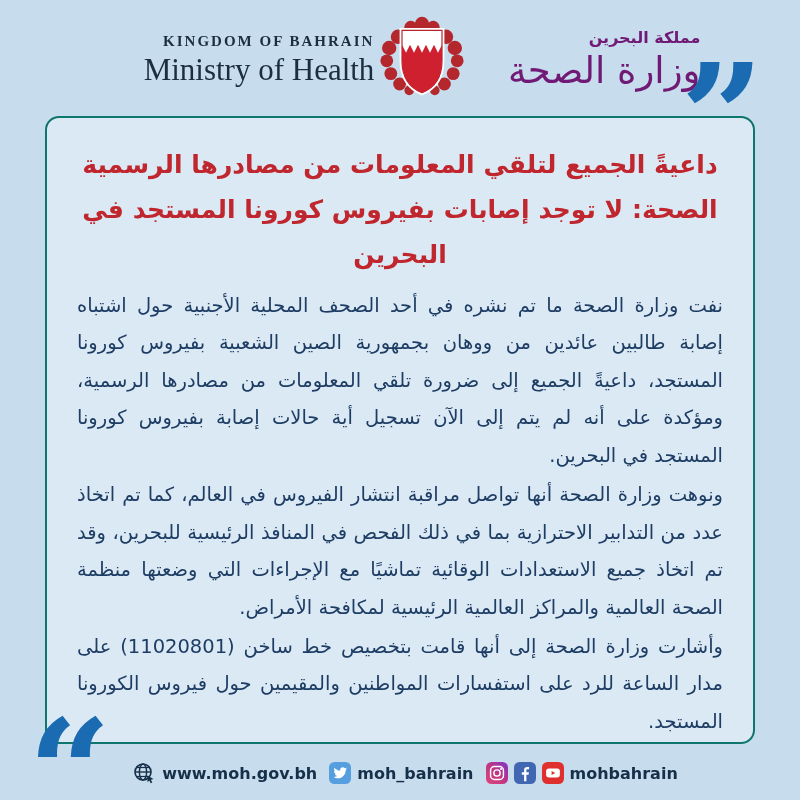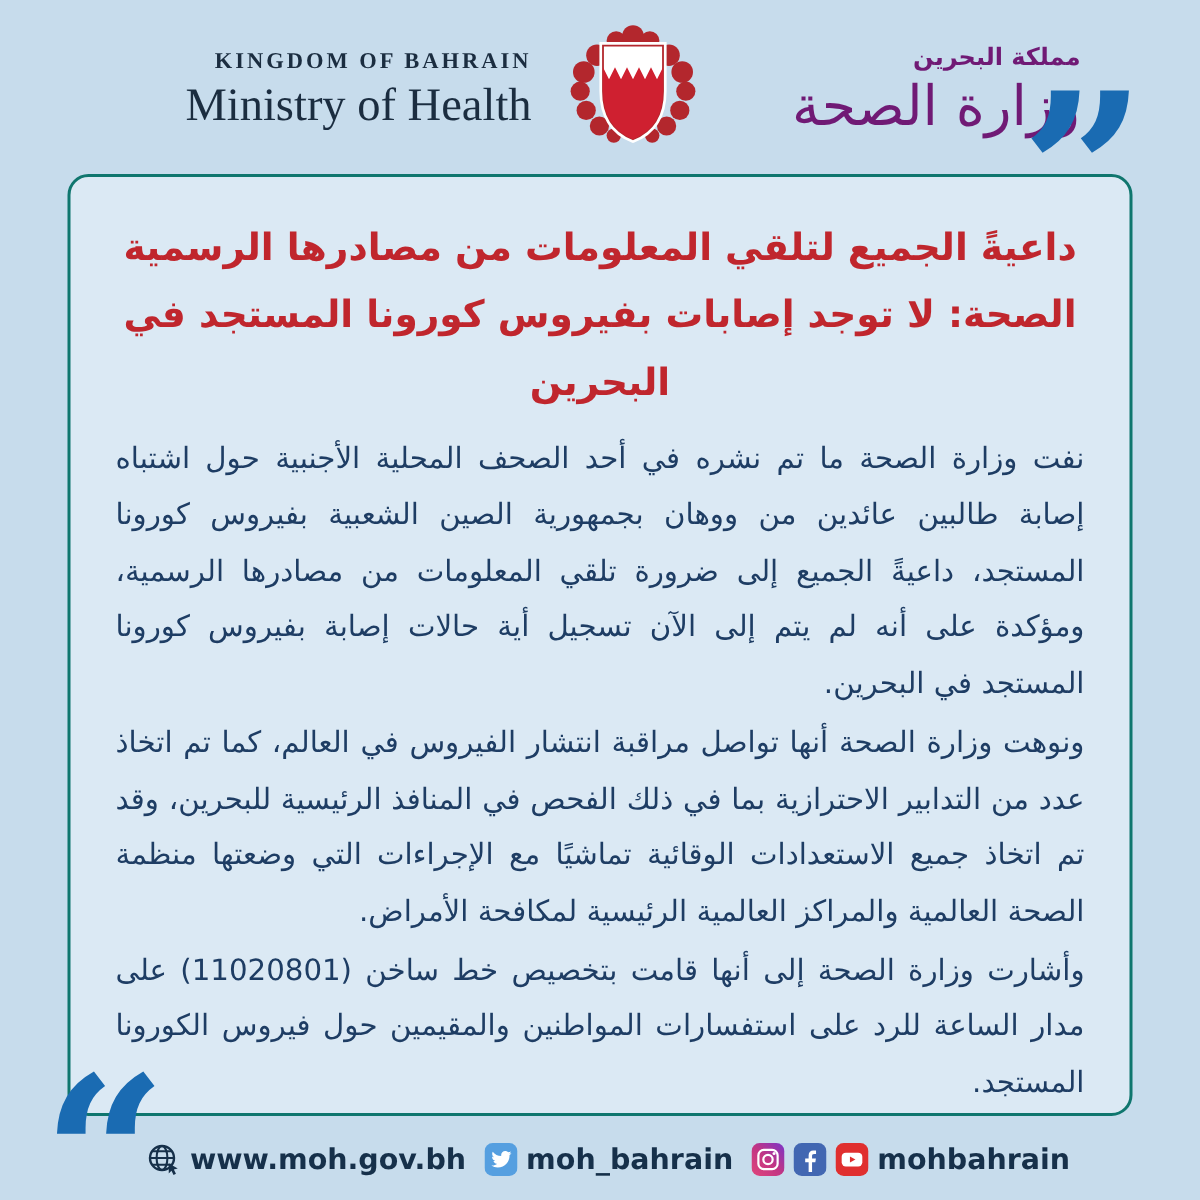--- a/index.html
+++ b/index.html
@@ -6,21 +6,21 @@
   .page{
     position:relative;
     width:800px;height:800px;
     background:#c7dcec;
     overflow:hidden;
     font-family:"DejaVu Sans",sans-serif;
   }
   
   .header{
     position:absolute;top:14px;left:0;right:0;height:92px;
-    display:flex;align-items:center;justify-content:center;gap:20px;
+    display:flex;align-items:center;justify-content:center;
   }
   .header-en{text-align:right;color:#1b2d40;}
   .header-en .kingdom{
     font-family:"Liberation Serif",serif;font-weight:bold;
     font-size:15px;letter-spacing:2px;
   }
   .header-en .ministry{
     font-family:"Liberation Serif",serif;
     font-size:31px;margin-top:2px;margin-left:44px;
   }
@@ -58,21 +58,21 @@
     color:#1e3d64;
     font-size:19.5px;font-weight:normal;
     line-height:1.92;
     text-align:justify;
     text-justify:inter-word;
   }
   
   .footer{
     position:absolute;bottom:12px;left:10px;right:0;height:30px;
     display:flex;align-items:center;justify-content:center;gap:12px;
-    color:#16304a;font-weight:bold;font-size:19px;
+    color:#16304a;font-weight:bold;font-size:16px;
   }
   .f-item{display:flex;align-items:center;gap:6px;}
   .badge{width:22px;height:22px;display:block;}
   .globe{width:24px;height:24px;display:block;}
 </style>
 </head>
 <body>
 
 <div class="page">
 

